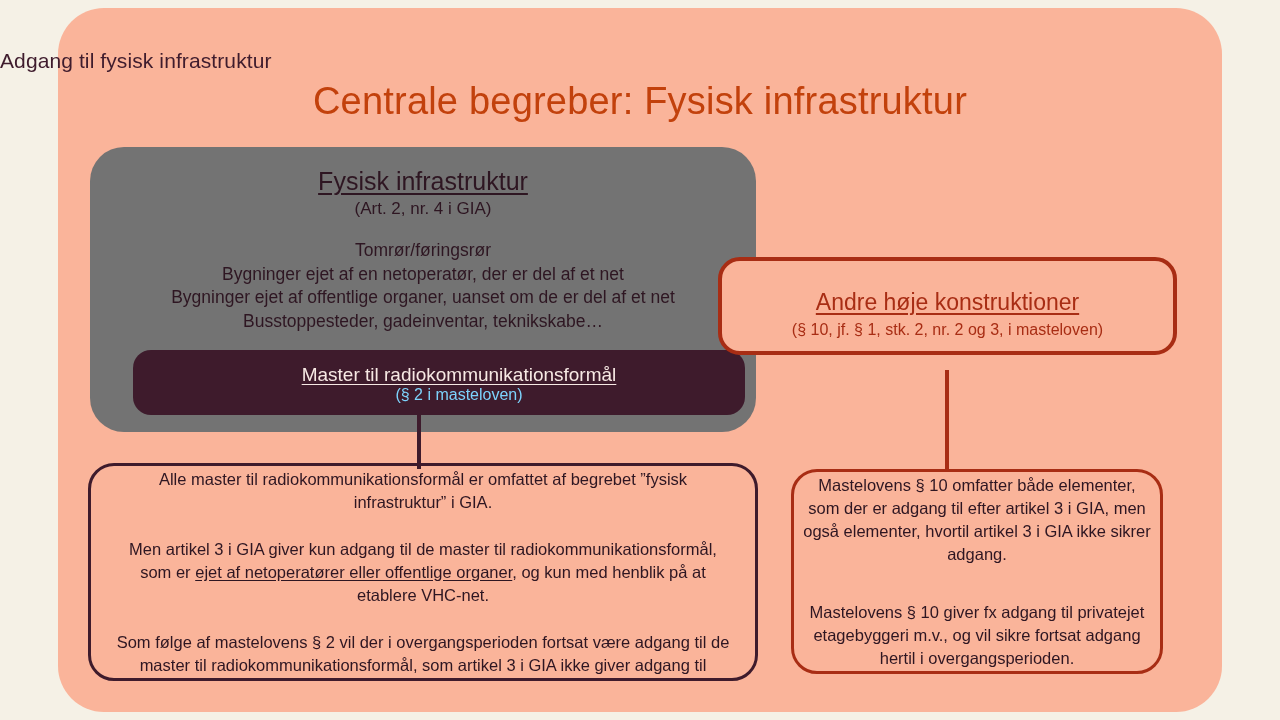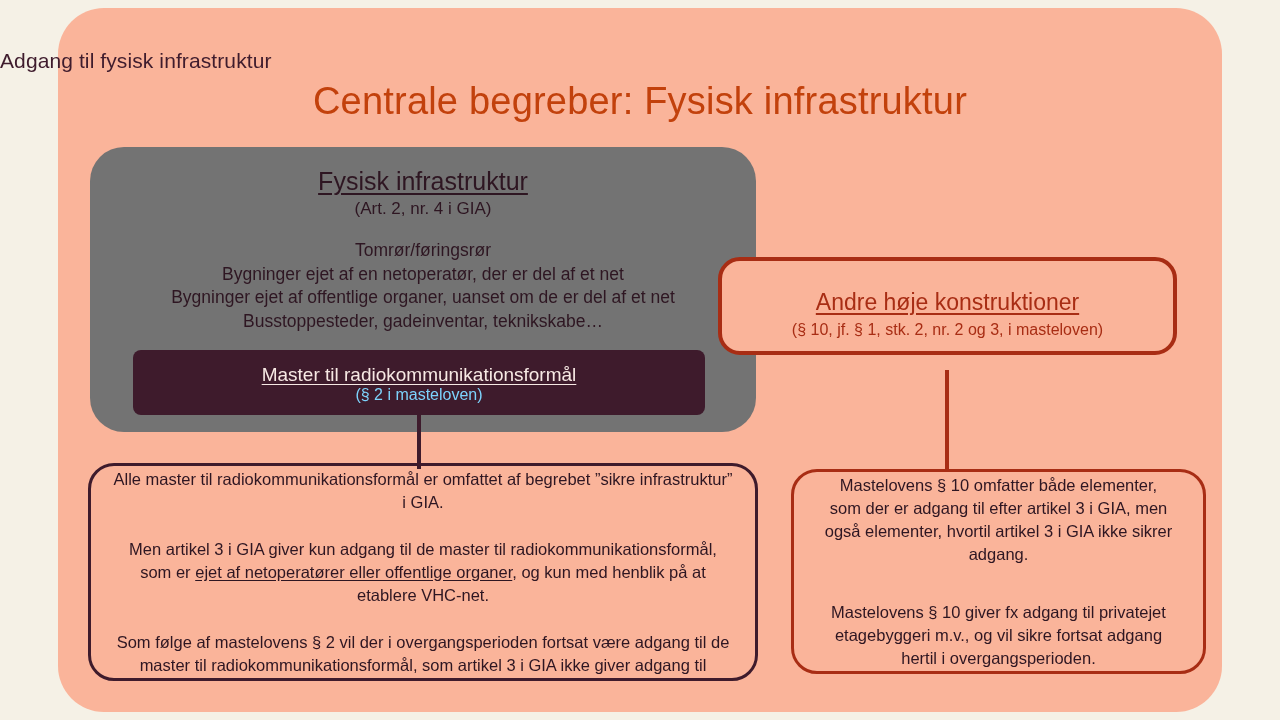--- a/index.html
+++ b/index.html
@@ -90,25 +90,26 @@
     color: #2e1622;
   }
   
   .dark-box {
     position: absolute;
     left: 133px;
     top: 350px;
     width: 572px;
     height: 65px;
     background: #3e1b2c;
-    border-radius: 8px;
+    border-radius: 18px;
     display: flex;
     flex-direction: column;
     align-items: center;
     justify-content: center;
+    padding-left: 40px;
   }
   .dark-title {
     font-size: 19px;
     color: #f7e9e4;
     text-decoration: underline;
     text-underline-offset: 3px;
     line-height: 24px;
   }
   .dark-sub {
     font-size: 16px;
@@ -189,21 +190,21 @@
     color: #2e1622;
     margin: 0;
   }
   .bl-p + .bl-p { margin-top: 24px; }
   .u { text-decoration: underline; text-underline-offset: 2px; }
 
   .br-box {
     position: absolute;
     left: 791px;
     top: 469px;
-    width: 415px;
+    width: 372px;
     height: 205px;
     border: 3px solid #a82d14;
     border-radius: 26px;
     box-sizing: border-box;
     display: flex;
     flex-direction: column;
     align-items: center;
     justify-content: center;
   }
   .br-p {
@@ -244,21 +245,21 @@
 
   <div class="red-box">
     <div class="red-title">Andre høje konstruktioner</div>
     <div class="red-sub">(§ 10, jf. § 1, stk. 2, nr. 2 og 3, i masteloven)</div>
   </div>
 
   <div class="conn conn-dark-v"></div>
   <div class="conn-red-v"></div>
 
   <div class="bl-box">
-    <p class="bl-p">Alle master til radiokommunikationsformål er omfattet af begrebet ”sikre infrastruktur” i GIA.</p>
+    <p class="bl-p">Alle master til radiokommunikationsformål er omfattet af begrebet ”fysisk infrastruktur” i GIA.</p>
     <p class="bl-p"><span>Men artikel 3 i GIA giver kun adgang til de master til radiokommunikationsformål, som er </span><span class="u">ejet af netoperatører eller offentlige organer</span><span>, og kun med henblik på at etablere VHC-net.</span></p>
     <p class="bl-p">Som følge af mastelovens § 2 vil der i overgangsperioden fortsat være adgang til de master til radiokommunikationsformål, som artikel 3 i GIA ikke giver adgang til</p>
   </div>
 
   <div class="br-box">
     <p class="br-p">Mastelovens § 10 omfatter både elementer, som der er adgang til efter artikel 3 i GIA, men også elementer, hvortil artikel 3 i GIA ikke sikrer adgang.</p>
     <p class="br-p">Mastelovens § 10 giver fx adgang til privatejet etagebyggeri m.v., og vil sikre fortsat adgang hertil i overgangsperioden.</p>
   </div>
 
 </div>

